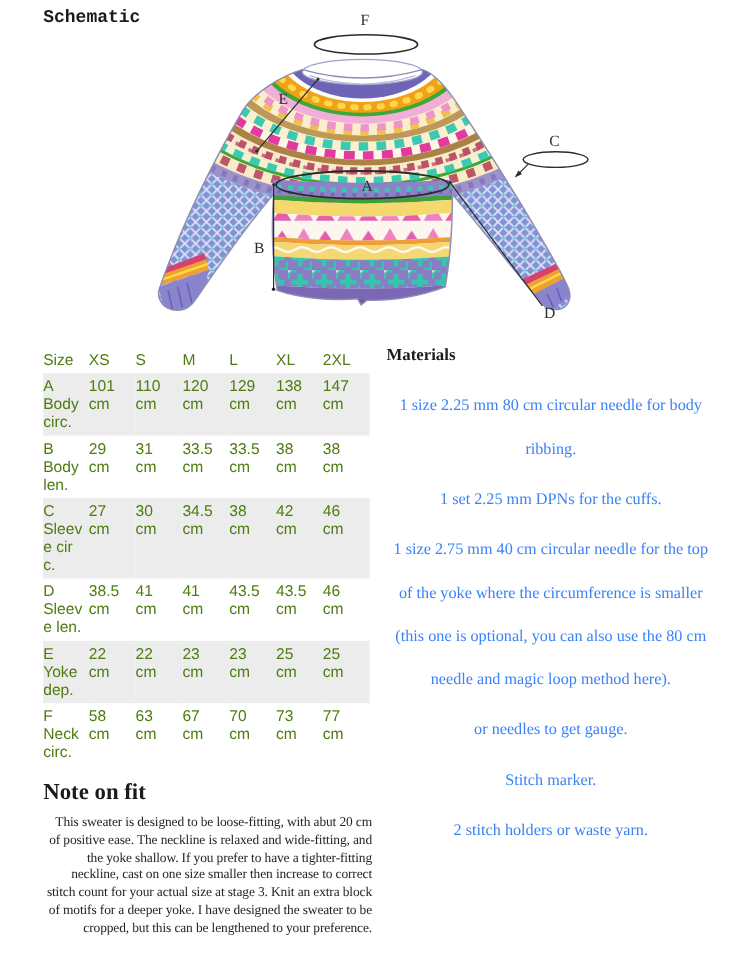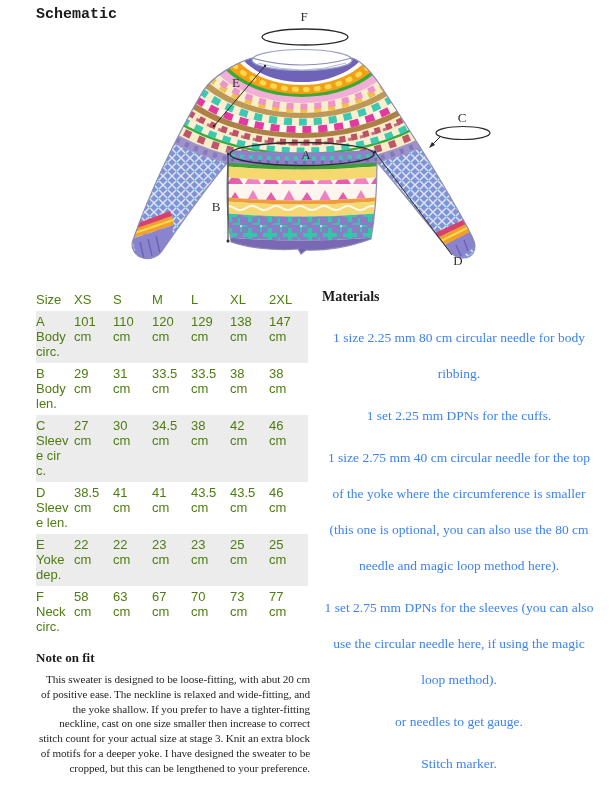--- a/index.html
+++ b/index.html
@@ -29,21 +29,21 @@
   .rn { display:block; word-break:break-all; }
 
   
   .materials { position:absolute; left:322px; top:289px; width:274px; }
   .materials h2 { font-size:14px; font-weight:bold; color:#1b1b1b; margin-bottom:15px; }
   .materials p { font-size:13.5px; line-height:36px; color:#3b82f6; margin-bottom:6px;text-align:center; }
   .materials p.em { }
 
   
   .note { position:absolute; left:36px; top:650px; width:274px; }
-  .note h2 { font-size:13px; font-weight:bold; color:#1b1b1b; margin-bottom:6px; }
+  .note h2 { font-size:19px; font-weight:bold; color:#1b1b1b; margin-bottom:6px; }
   .note p { font-size:11.2px; line-height:14.8px; color:#262626; letter-spacing:-0.1px;text-align:right; }
 
   svg text.meas {
     font-family:"Liberation Serif", serif; font-size:13px; fill:#2e2e2e;
   }
 </style>
 </head>
 <body>
 
 <h1 class="doc-title">Schematic</h1>
@@ -274,21 +274,20 @@
     </tr>
   </tbody>
     </table>
 </div>
 
 <div class="materials">
   <h2>Materials</h2>
   <p>1 size 2.25 mm 80 cm circular needle for body ribbing.</p>
   <p>1 set 2.25 mm DPNs for the cuffs.</p>
   <p>1 size 2.75 mm 40 cm circular needle for the top of the yoke where the circumference is smaller (this one is optional, you can also use the 80 cm needle and magic loop method here).</p>
-  <p>1 set 2.75 mm DPNs for the sleeves (you can also use the circular needle here, if using the magic loop method).</p>
   <p class="em">or needles to get gauge.</p>
   <p>Stitch marker.</p>
   <p>2 stitch holders or waste yarn.</p>
 </div>
 
 <div class="note">
   <h2>Note on fit</h2>
   <p>This sweater is designed to be loose-fitting, with abut 20 cm of positive ease. The neckline is relaxed and wide-fitting, and the yoke shallow.  If you prefer to have a tighter-fitting neckline, cast on one size smaller then increase to correct stitch count for your actual size at stage 3. Knit an extra block of motifs for a deeper yoke. I have designed the sweater to be cropped, but this can be lengthened to your preference.</p>
 </div>
 

